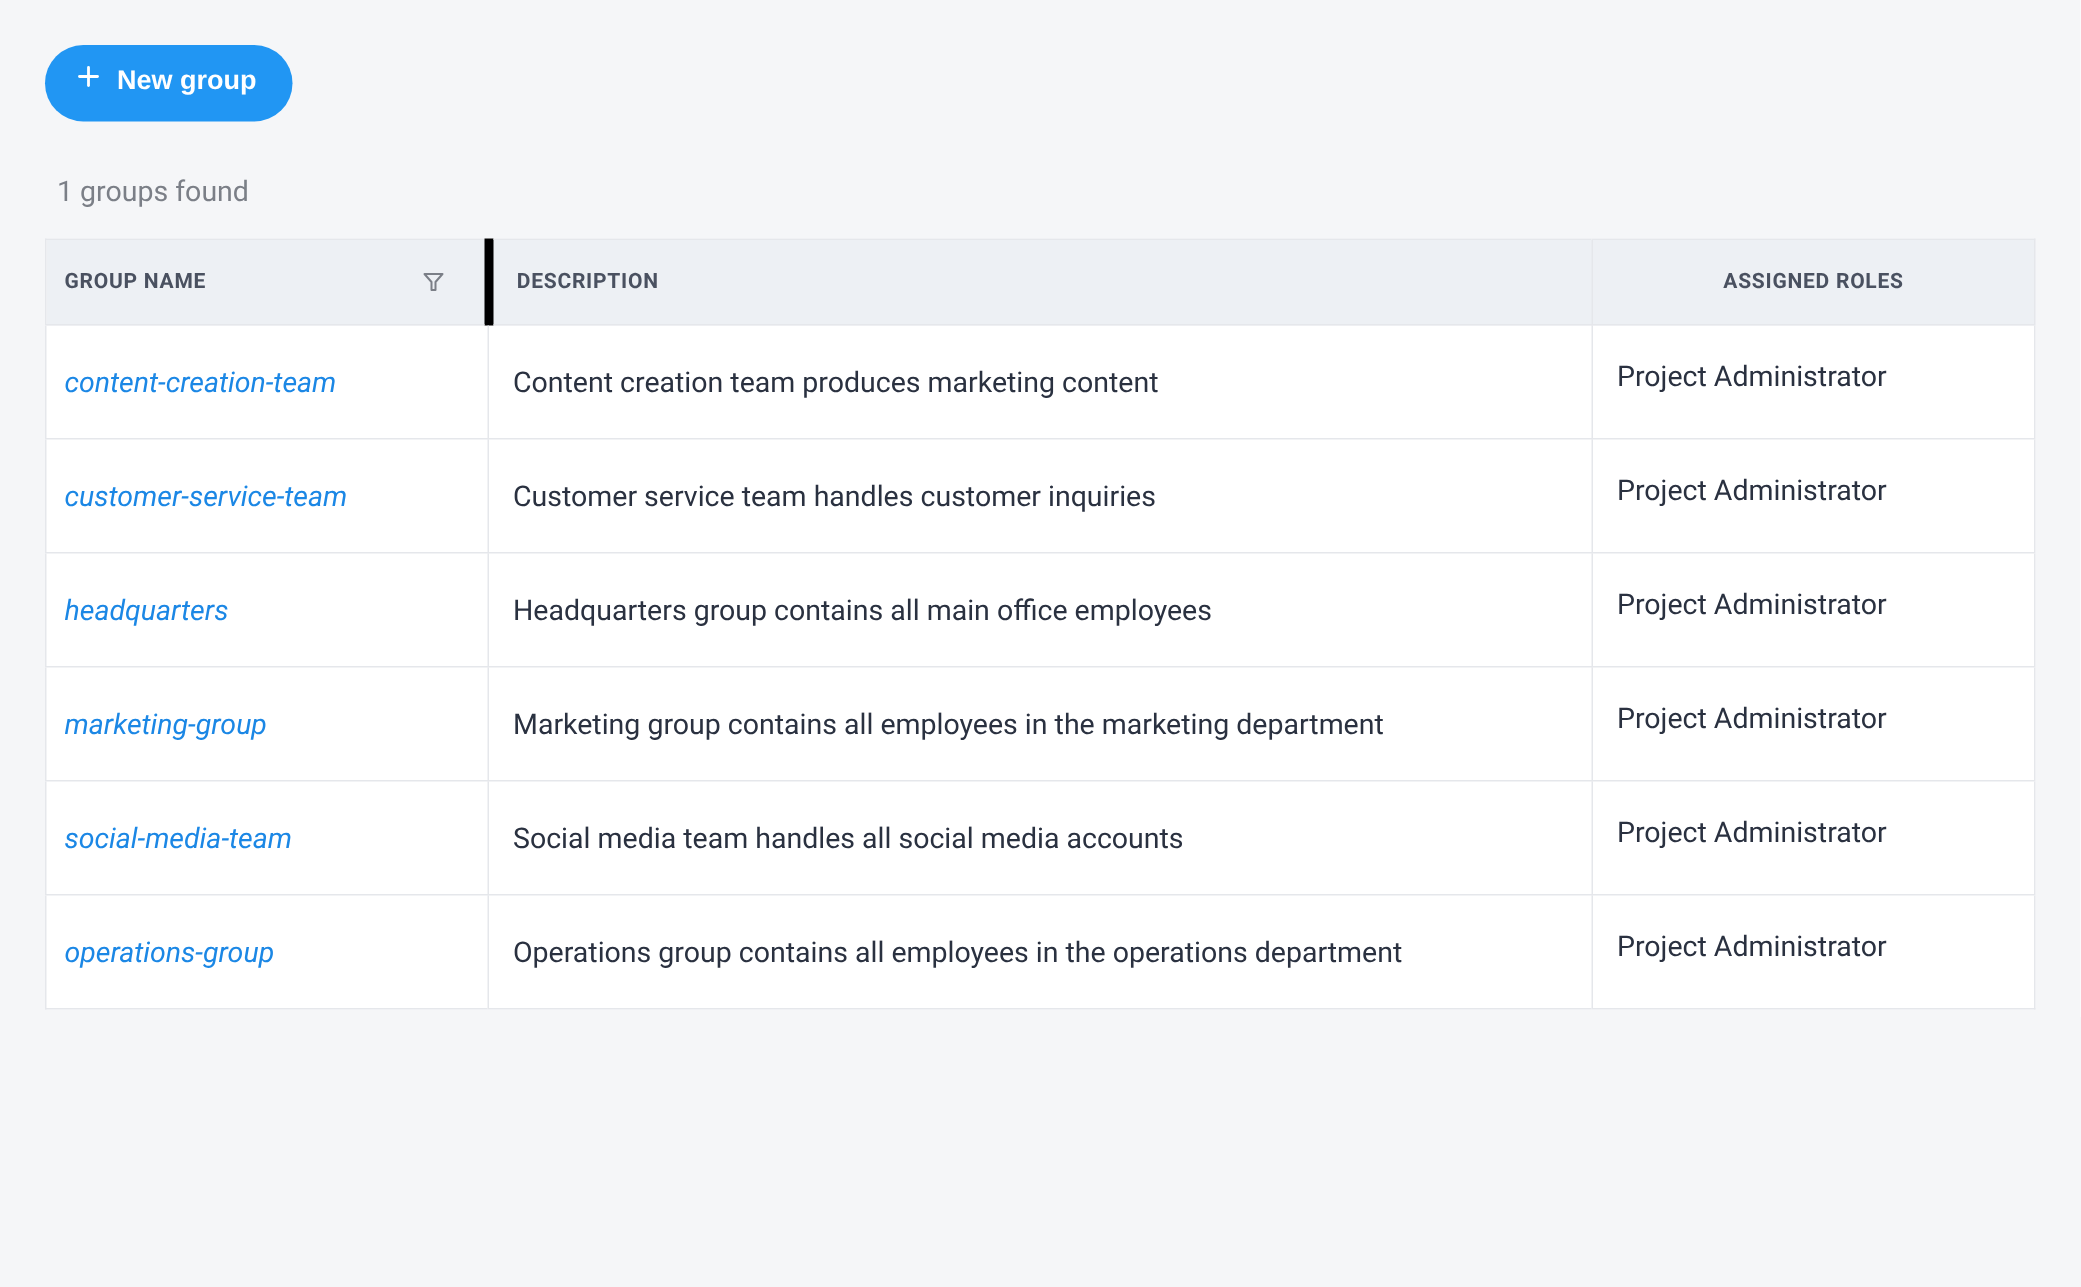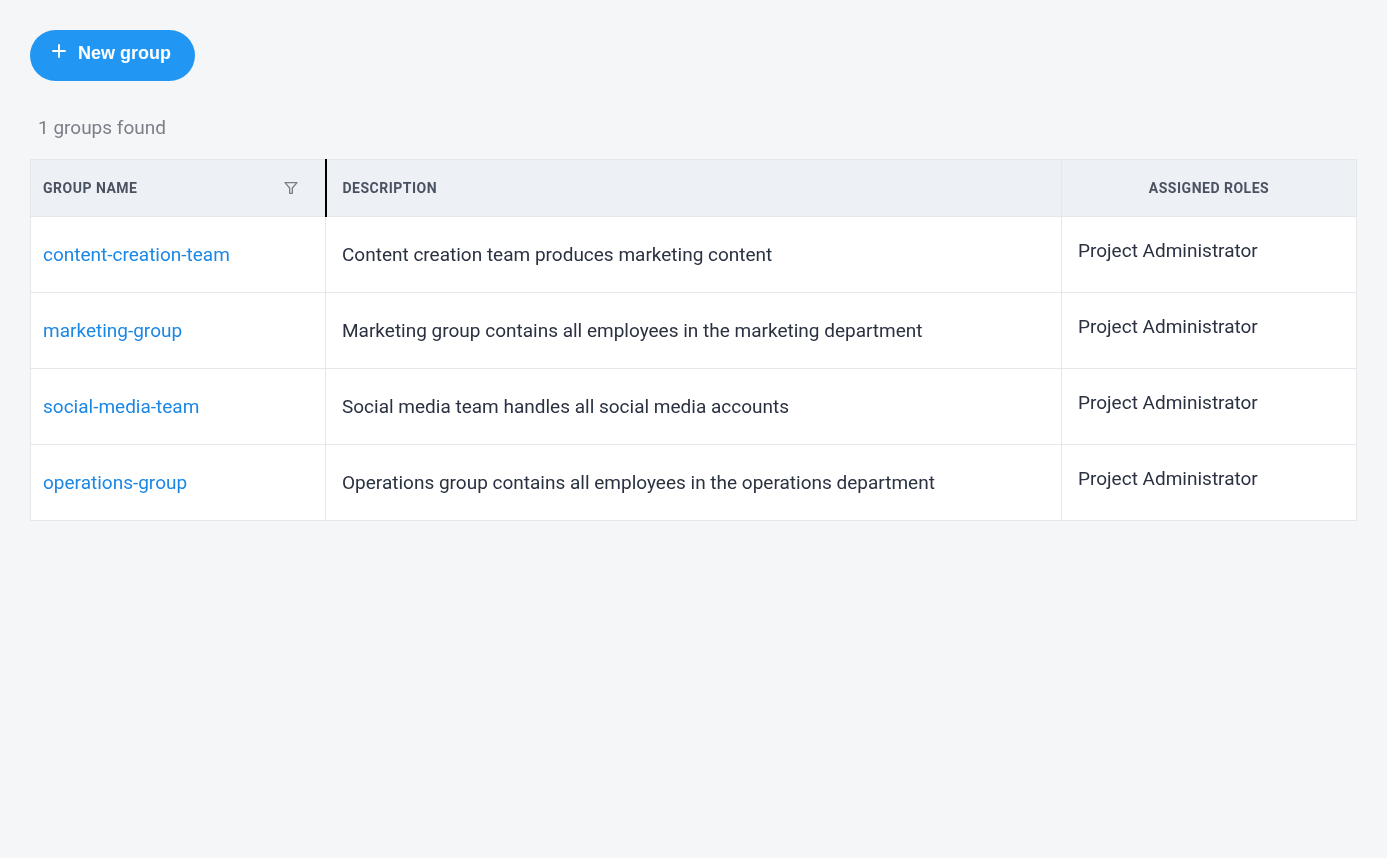--- a/index.html
+++ b/index.html
@@ -63,32 +63,32 @@
       display: flex;
       align-items: center;
       justify-content: space-between;
       padding-right: 10px;
     }
     .filter-icon {
       color: #7b7f87;
       cursor: pointer;
       display: inline-flex;
     }
-    th.col-name { width: 295px; border-right: 2px solid #000000; }
+    th.col-name { width: 295px; border-right: 6px solid #000000; }
     th.col-desc { border-right: 1px solid #e5e7eb; }
     th.col-roles { width: 295px; text-align: center; }
     tbody td {
       padding: 26px 16px;
       font-size: 19px;
       color: #2a3140;
       border-bottom: 1px solid #e5e7eb;
       vertical-align: top;
     }
     tbody tr:last-child td { border-bottom: none; }
-    td.col-name { border-right: 1px solid #e5e7eb; padding-left: 12px; }
+    td.col-name { border-right: 1px solid #e5e7eb; padding-left: 12px; font-style: italic; }
     td.col-desc { border-right: 1px solid #e5e7eb; }
     td.col-roles { padding-top: 22px; }
     .group-link {
       color: #1b87e5;
       text-decoration: none;
       cursor: pointer;
     }
   </style>
 </head>
 <body>
@@ -124,20 +124,30 @@
       <th class="col-roles">ASSIGNED ROLES</th>
     </tr>
   </thead>
   <tbody>
     <tr>
       <td class="col-name"><a class="group-link">content-creation-team</a></td>
       <td class="col-desc">Content creation team produces marketing content</td>
       <td class="col-roles">Project Administrator</td>
     </tr>
     <tr>
+      <td class="col-name"><a class="group-link">customer-service-team</a></td>
+      <td class="col-desc">Customer service team handles customer inquiries</td>
+      <td class="col-roles">Project Administrator</td>
+    </tr>
+    <tr>
+      <td class="col-name"><a class="group-link">headquarters</a></td>
+      <td class="col-desc">Headquarters group contains all main office employees</td>
+      <td class="col-roles">Project Administrator</td>
+    </tr>
+    <tr>
       <td class="col-name"><a class="group-link">marketing-group</a></td>
       <td class="col-desc">Marketing group contains all employees in the marketing department</td>
       <td class="col-roles">Project Administrator</td>
     </tr>
     <tr>
       <td class="col-name"><a class="group-link">social-media-team</a></td>
       <td class="col-desc">Social media team handles all social media accounts</td>
       <td class="col-roles">Project Administrator</td>
     </tr>
     <tr>

